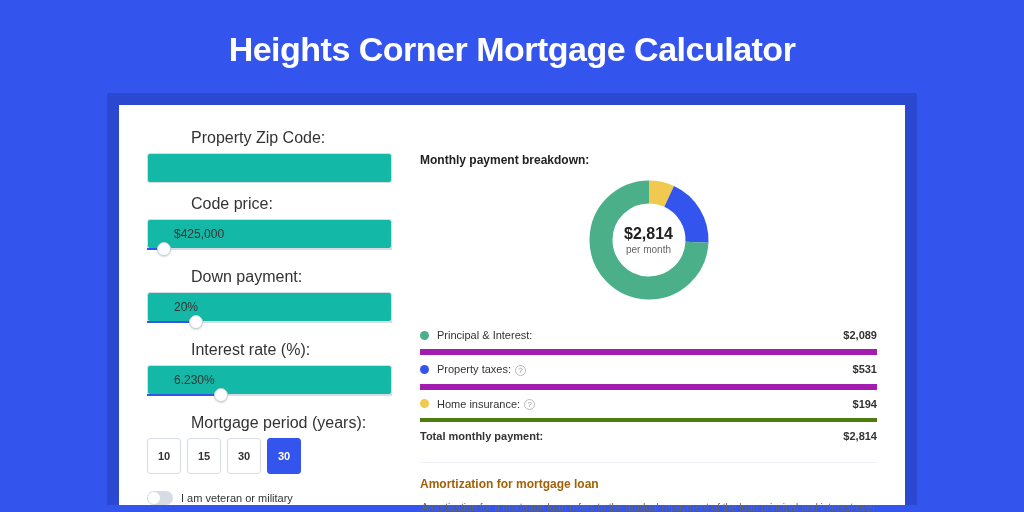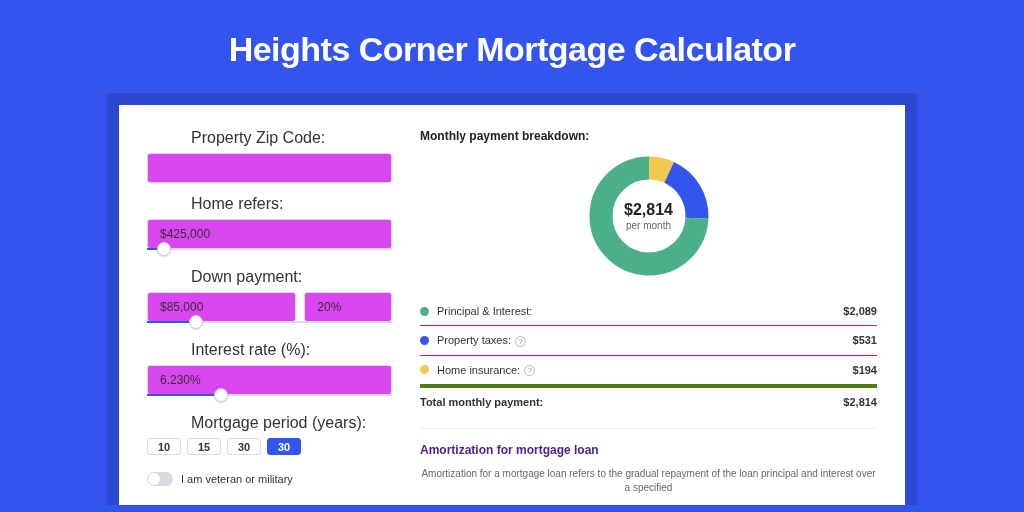--- a/index.html
+++ b/index.html
@@ -2,87 +2,86 @@
 <html><head>
 <meta charset="utf-8">
 <style>
   * { box-sizing: border-box; margin: 0; padding: 0; }
   html, body { width: 1024px; height: 512px; overflow: hidden; font-family: -apple-system, BlinkMacSystemFont, "Segoe UI", Arial, sans-serif; }
   body { background: #3355ee; }
   .page-title { color: #fff; font-size: 34px; font-weight: 700; text-align: center; padding: 30px 0 24px; letter-spacing: -0.5px; }
   .card-wrap { background: #2b49d0; width: 810px; margin: 0 auto; padding: 12px 12px 0 12px; border-radius: 2px 2px 0 0; }
   .card { background: #fff; height: 400px; display: flex; padding: 24px 28px; gap: 28px; }
   .left { width: 245px; flex: 0 0 245px; }
-  .right { flex: 1; min-width: 0; }
+  .right { flex: 1; min-width: 0; margin-top: 24px; }
   .lbl { font-size: 16px; color: #333; margin-bottom: 6px; display: block; padding-left: 44px; }
-  .inp { width: 100%; height: 30px; border: 1px solid #d6dbe4; border-radius: 3px; padding: 0 12px; font-size: 12px; color: #333; background: #d946ef; }
+  .inp { width: 100%; height: 30px; border: 1px solid #d6dbe4; border-radius: 3px; padding: 0 26px; font-size: 12px; color: #333; background: #14b8a6; }
   .row { margin-bottom: 12px; }
   .slider { position: relative; height: 8px; margin-top: -1px; }
   .track { height: 2px; background: #d6dbe4; width: 100%; }
   .fill { position: absolute; top: 0; height: 2px; background: #3355ee; }
   .thumb { position: absolute; top: -6px; width: 14px; height: 14px; border-radius: 50%; background: #fff; border: 1px solid #c9cfda; box-shadow: 0 1px 2px rgba(0,0,0,0.15); transform: translateX(-50%); }
   .two { display: flex; gap: 8px; }
   .two .inp:first-child { flex: 2; }
   .two .inp:last-child { flex: 1; }
   .periods { display: flex; gap: 6px; }
-  .period-btn { width: 34px; height: 17px; border: 1px solid #d6dbe4; border-radius: 3px; background: #fff; font-size: 11px; font-weight: 600; color: #333; display: flex; align-items: center; justify-content: center; cursor: pointer; }
+  .period-btn { width: 34px; height: 36px; border: 1px solid #d6dbe4; border-radius: 3px; background: #fff; font-size: 11px; font-weight: 600; color: #333; display: flex; align-items: center; justify-content: center; cursor: pointer; }
   .period-btn.active { background: #3355ee; color: #fff; border-color: #3355ee; }
   .toggle-row { display: flex; align-items: center; gap: 8px; margin-top: 17px; }
   .toggle { width: 26px; height: 14px; border-radius: 7px; background: #d6dbe4; position: relative; }
   .toggle::after { content: ""; position: absolute; width: 12px; height: 12px; border-radius: 50%; background: #fff; top: 1px; left: 1px; }
   .toggle-lbl { font-size: 11px; color: #333; }
 
   .sec-title { font-size: 12px; font-weight: 700; color: #222; margin-bottom: 12px; }
   .donut-area { display: flex; justify-content: center; margin: 4px 0 20px; }
   .donut-wrap { position: relative; width: 122px; height: 122px; }
   .donut-center { position: absolute; inset: 0; display: flex; flex-direction: column; align-items: center; justify-content: center; }
   .donut-amt { font-size: 16px; font-weight: 700; color: #222; }
   .donut-sub { font-size: 10px; color: #666; margin-top: 1px; }
   .legend { }
-  .leg-row { display: flex; align-items: center; padding: 8px 0; border-top: 1px solid #a21caf; font-size: 11px; color: #333; }
+  .leg-row { display: flex; align-items: center; padding: 8px 0; border-top: 6px solid #a21caf; font-size: 11px; color: #333; }
   .leg-row:first-child { border-top: none; }
   .leg-dot { width: 9px; height: 9px; border-radius: 50%; margin-right: 8px; flex: 0 0 9px; }
   .leg-label { flex: 1; }
   .leg-info { display:inline-block; width:11px; height:11px; border:1px solid #bbb; border-radius:50%; font-size:8px; line-height:10px; text-align:center; color:#999; margin-left:4px; vertical-align:middle; }
   .leg-val { font-weight: 700; }
   .leg-row.total { font-weight: 700; border-top: 4px solid #4d7c0f; }
   .leg-row.total .leg-val { font-weight: 700; }
   .amort { border-top: 1px solid #eef0f5; margin-top: 12px; padding-top: 14px; }
-  .amort-title { font-size: 12px; font-weight: 700; color: #4c1d95; margin-bottom: 10px; }
+  .amort-title { font-size: 12px; font-weight: 700; color: #a16207; margin-bottom: 10px; }
   .amort-text { font-size: 10px; color: #666; line-height: 1.4; text-align: center; }
 </style>
 </head>
 <body>
 
 <div class="page-title">Heights Corner Mortgage Calculator</div>
 
 <div class="card-wrap">
   <div class="card">
 
     <div class="left">
 
       <div class="row">
         <label class="lbl">Property Zip Code:</label>
         <input class="inp" value="" style="">
       </div>
 
       <div class="row">
-        <label class="lbl">Home refers:</label>
+        <label class="lbl">Code price:</label>
         <input class="inp" value="$425,000" style="">
         <div class="slider">
           <div class="track"></div>
           <div class="fill" id="hp-fill" style="width: 7%;"></div>
           <div class="thumb" id="hp-thumb" style="left: 7%;"></div>
         </div>
       </div>
 
       <div class="row">
         <label class="lbl">Down payment:</label>
         <div class="two">
-          <input class="inp" value="$85,000" style="">
           <input class="inp" value="20%" style="">
         </div>
         <div class="slider">
           <div class="track"></div>
           <div class="fill" id="dp-fill" style="width: 20%;"></div>
           <div class="thumb" id="dp-thumb" style="left: 20%;"></div>
         </div>
       </div>
 
       <div class="row">

